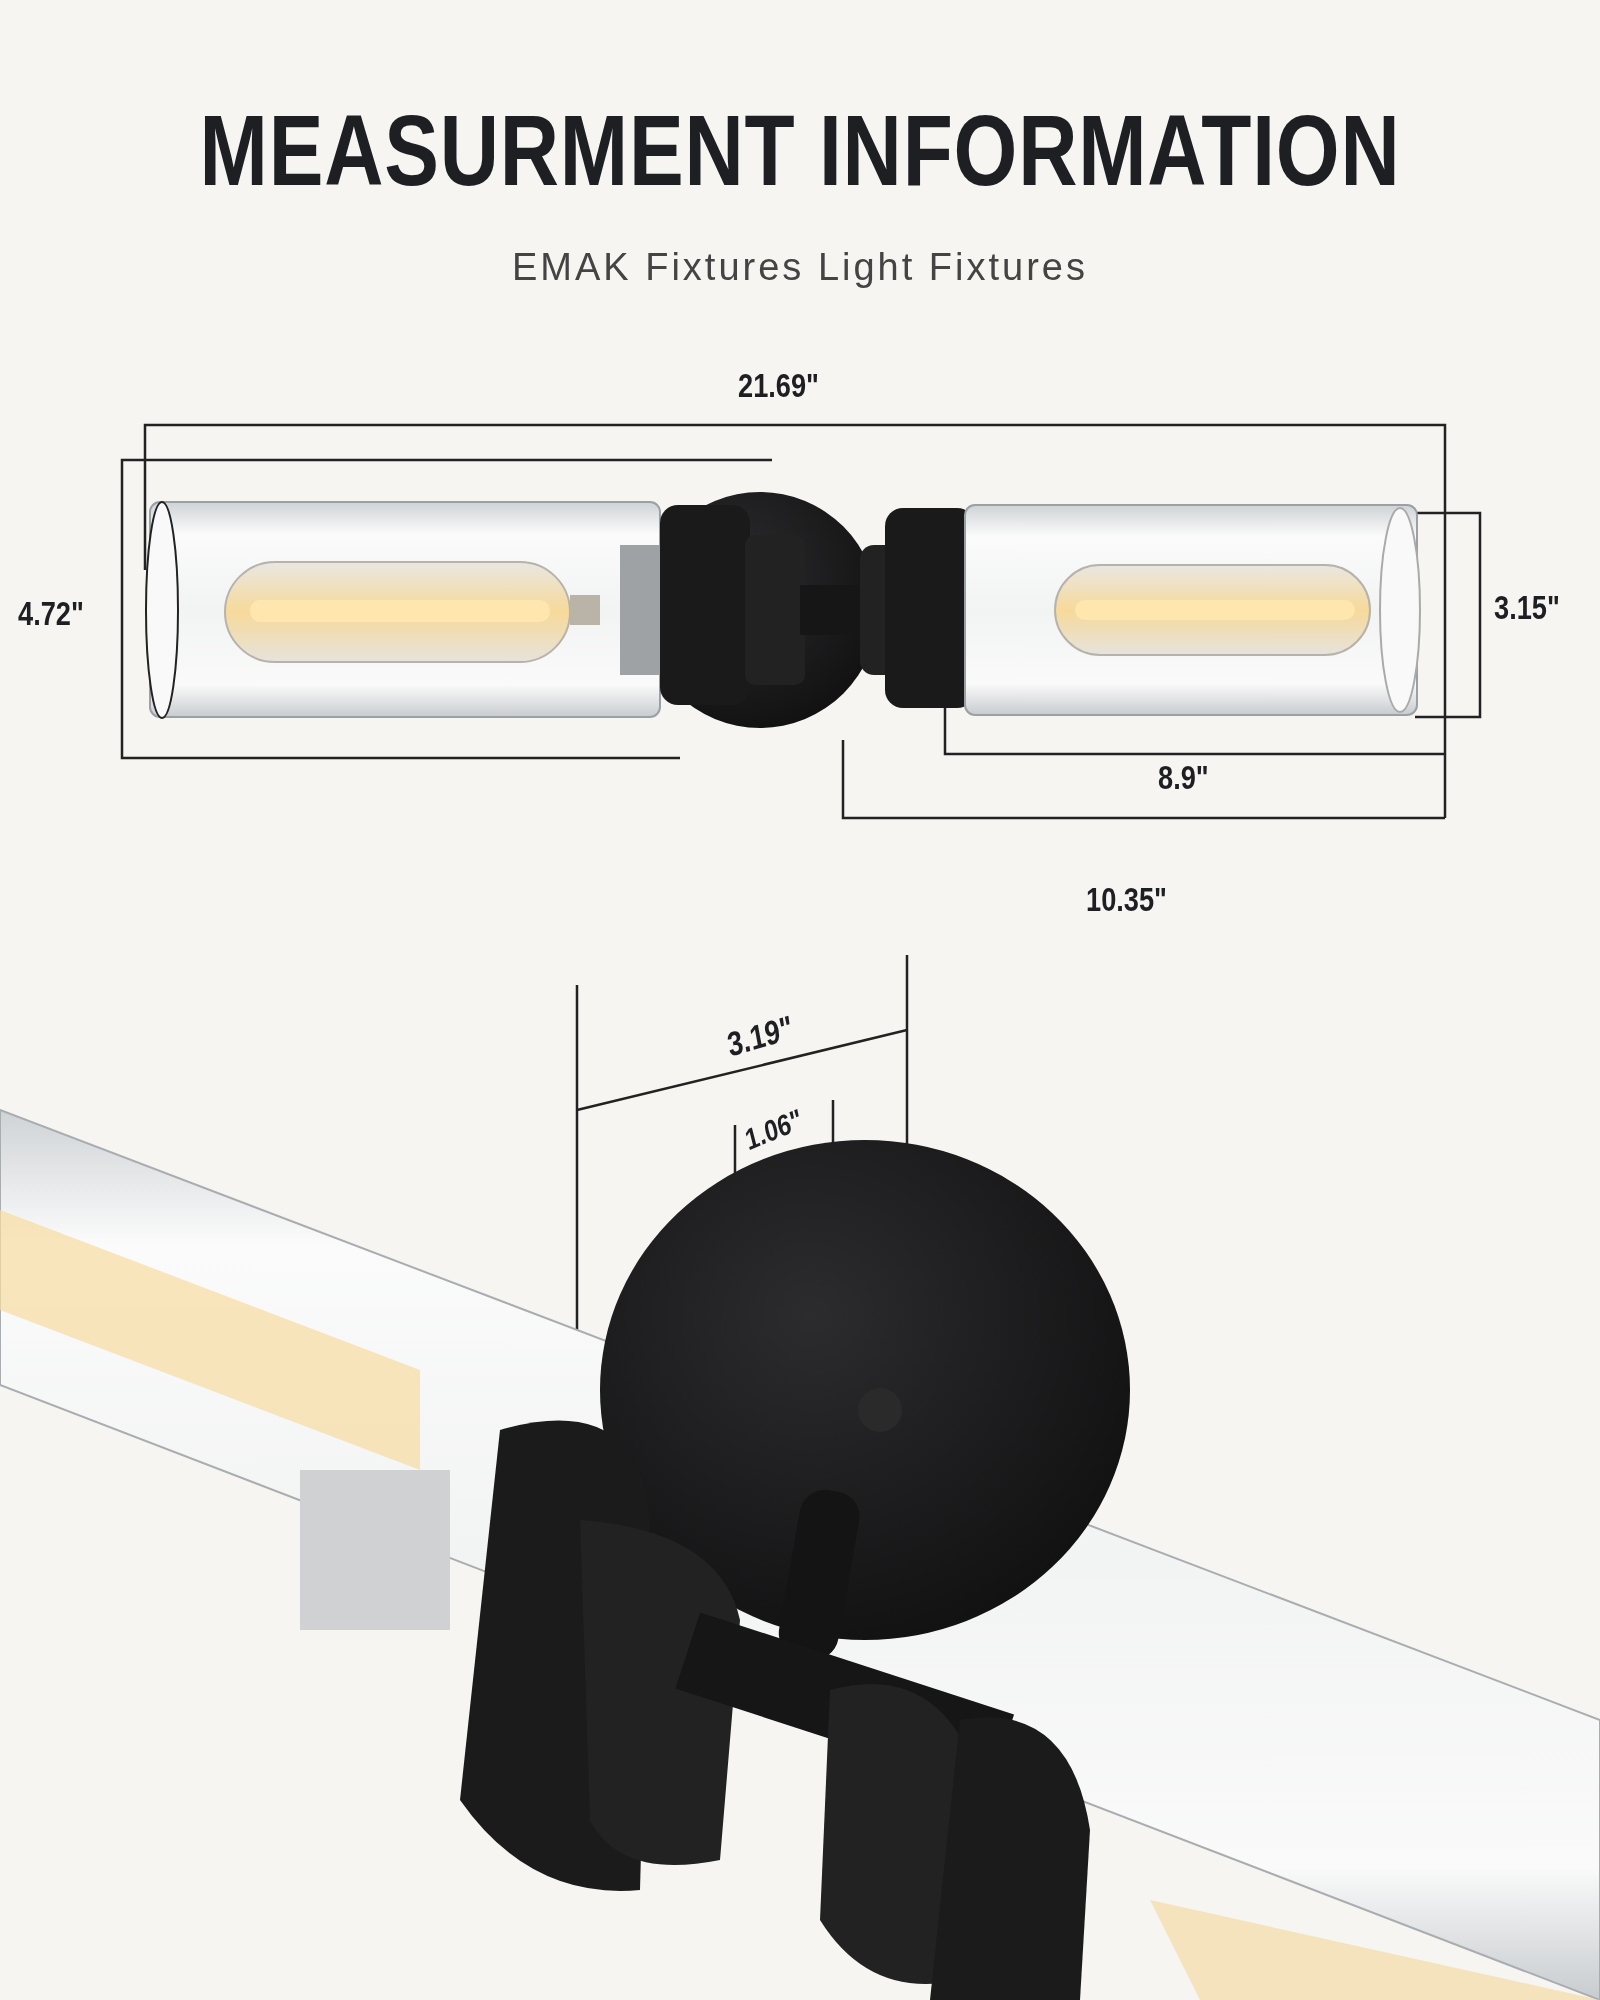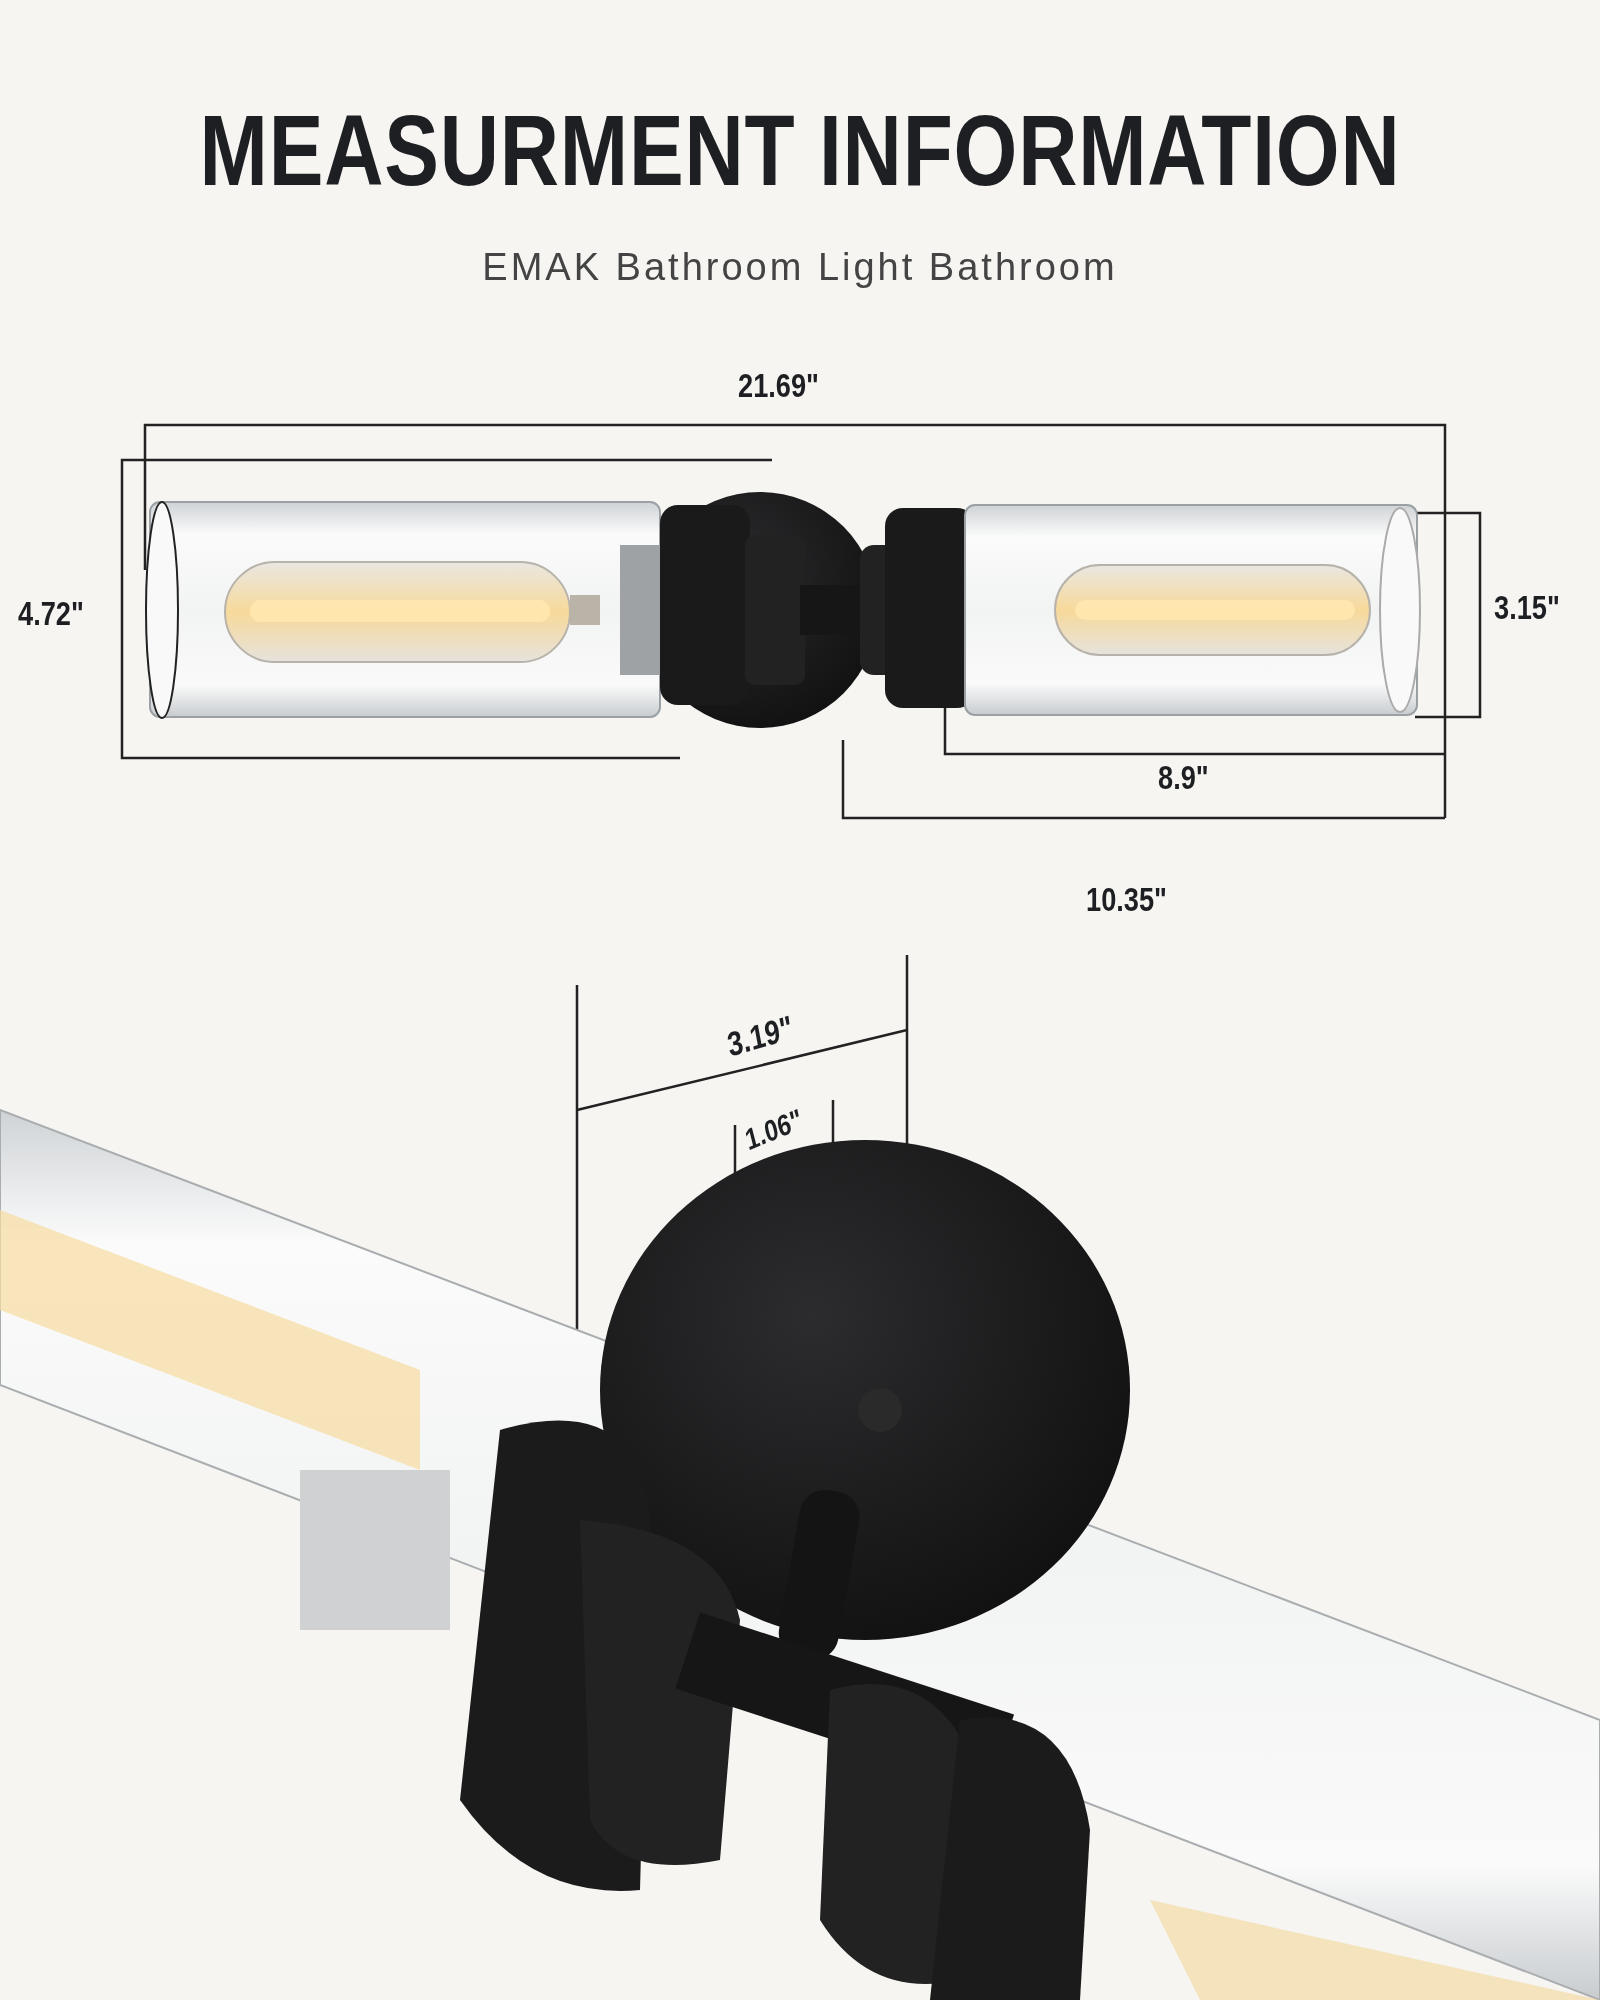--- a/index.html
+++ b/index.html
@@ -22,21 +22,21 @@
   .dim {
     position: absolute; font-weight: 700; font-size: 34px; color: #1e1f22;
     transform: scaleX(0.8); transform-origin: left center; white-space: nowrap;
   }
   svg.art { position: absolute; left: 0; top: 0; }
 </style>
 </head>
 <body>
 
 <div class="title">MEASURMENT INFORMATION</div>
-<div class="subtitle">EMAK Bathroom Light Bathroom</div>
+<div class="subtitle">EMAK Fixtures Light Fixtures</div>
 
 <svg class="art" width="1600" height="2000" viewBox="0 0 1600 2000">
   <defs>
     <linearGradient id="glass" x1="0" y1="0" x2="0" y2="1">
       <stop offset="0" stop-color="#cfd3d6"></stop>
       <stop offset="0.15" stop-color="#fbfbfb"></stop>
       <stop offset="0.5" stop-color="#f2f3f3"></stop>
       <stop offset="0.85" stop-color="#fafafa"></stop>
       <stop offset="1" stop-color="#c8cccf"></stop>
     </linearGradient>

